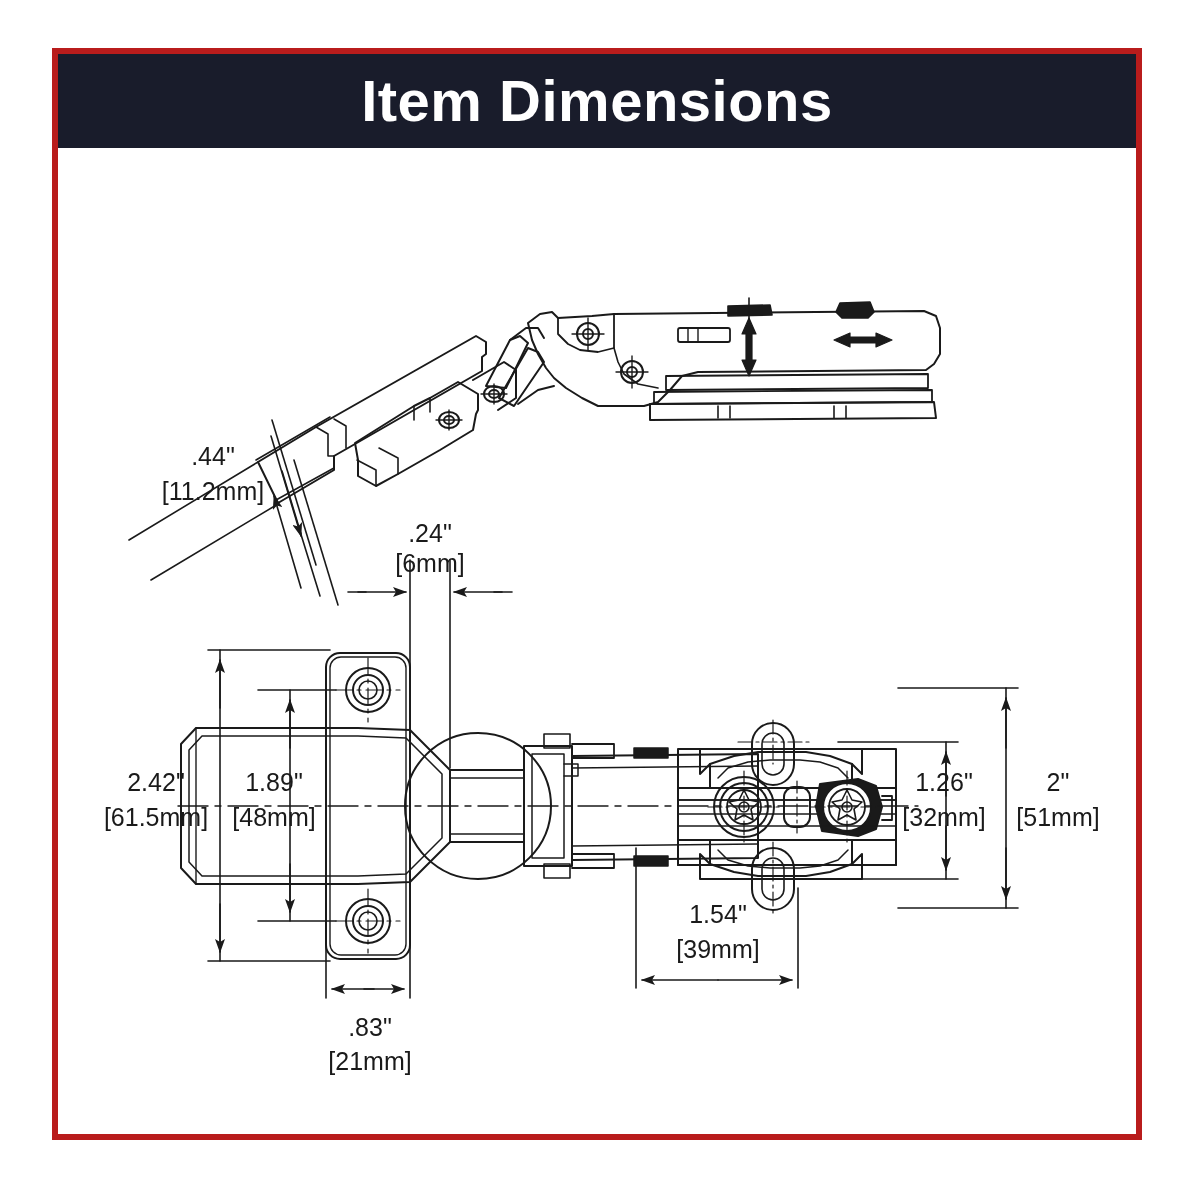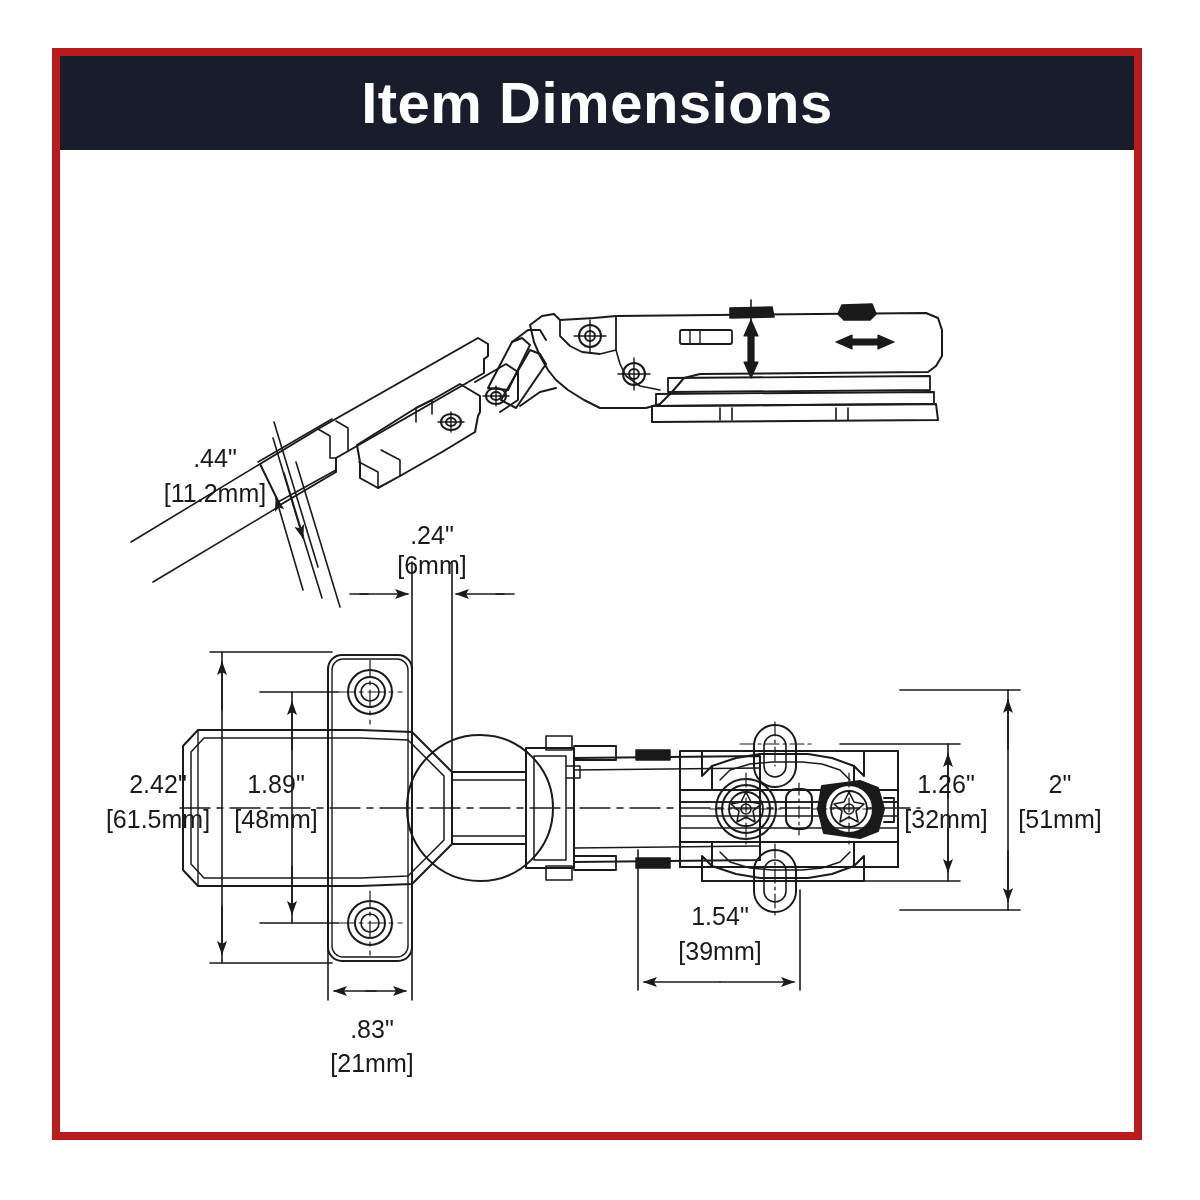--- a/index.html
+++ b/index.html
@@ -20,21 +20,21 @@
     width: 1200px;
     height: 1200px;
     background: #ffffff;
   }
   .card {
     position: absolute;
     left: 52px;
     top: 48px;
     width: 1090px;
     height: 1092px;
-    border: 8px solid #b91c1c;
+    border: 6px solid #b91c1c;
     box-sizing: border-box;
     background: #ffffff;
   }
   .header-bar {
     position: absolute;
     left: 0;
     top: 0;
     width: 100%;
     height: 94px;
     background: #191c2b;

